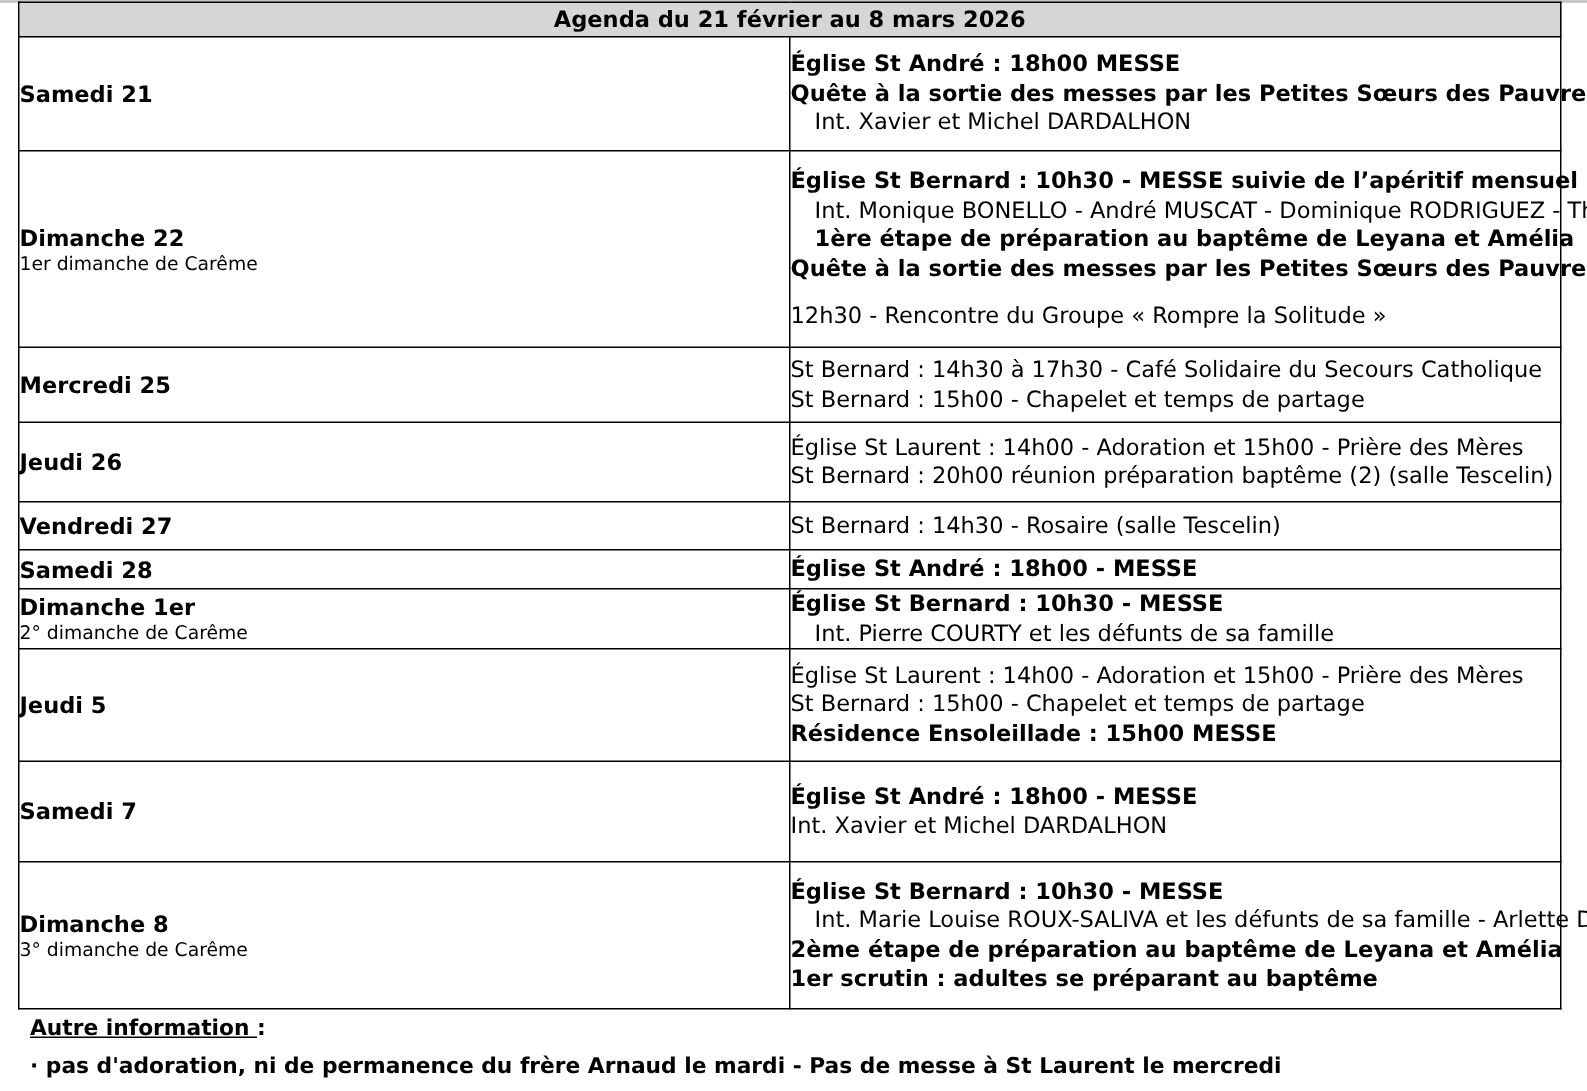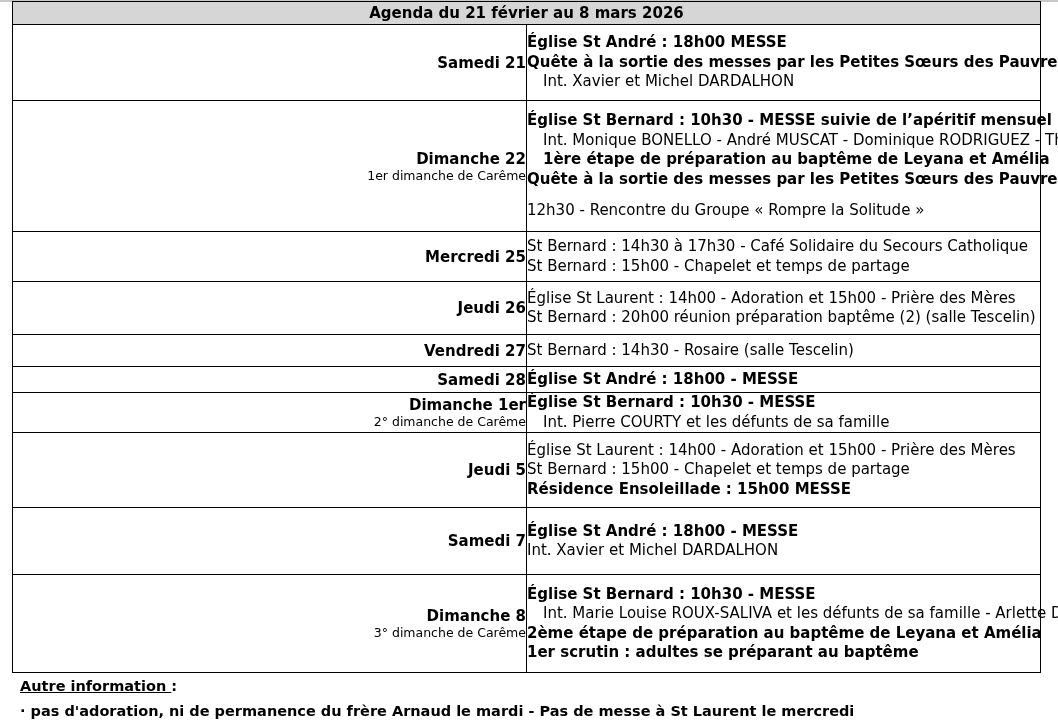--- a/index.html
+++ b/index.html
@@ -12,21 +12,21 @@
       position: absolute; left: 12px; top: 1px; width: 1029px;
       border-collapse: collapse; table-layout: fixed; border-radius: 30px;
     }
     table.agenda td, table.agenda th {
       border: 1.5px solid #000; padding: 0; vertical-align: middle;
     }
     th.head {
       background: #d6d6d6; height: 22px; font-size: 15px; font-weight: bold;
       text-align: center; line-height: 22px; border-top: 1px solid #bbb;
     }
-    td.day { text-align: right; width: 195px; }
+    td.day { text-align: left; width: 195px; }
     .day-name { font-size: 15px; font-weight: bold; line-height: 18px; }
     .day-sub { font-size: 12.5px; line-height: 15px; }
     td.events { padding-left: 7px; font-size: 15px; line-height: 19.5px; }
     .ev { display: block; white-space: nowrap; }
     .b { font-weight: bold; }
     .ind { padding-left: 16px; }
     .gap { margin-top: 12px; }
     .footer { position: absolute; left: 20px; top: 678px; font-size: 14.5px; font-weight: bold; }
     .footer .title { text-decoration: underline; display: inline; }
     .footer .colon { display: inline; }

